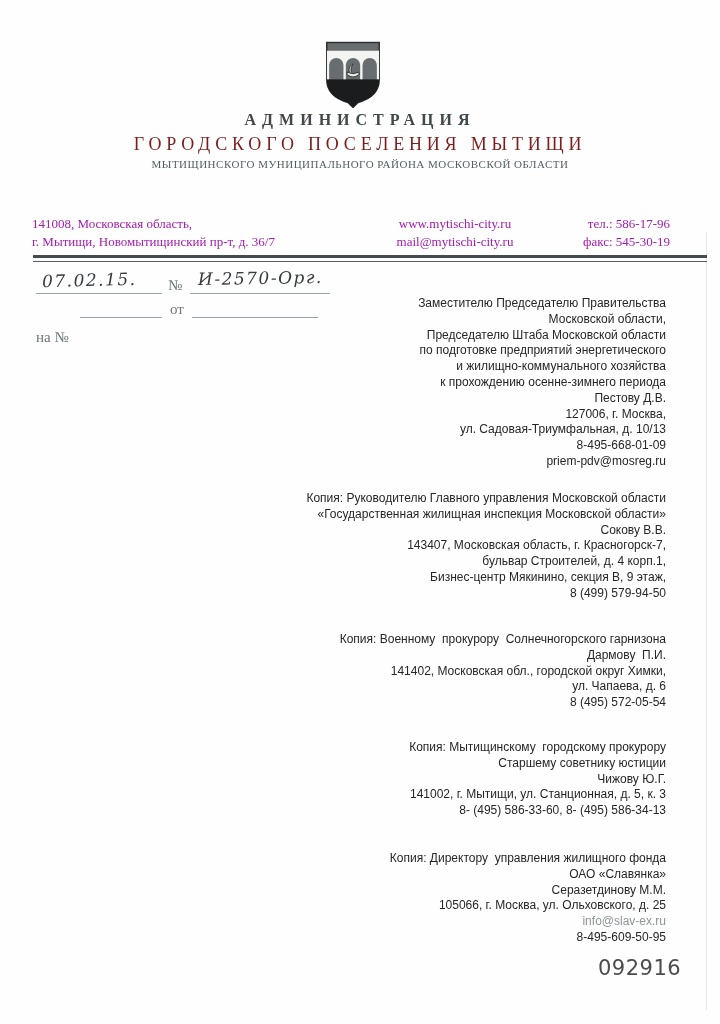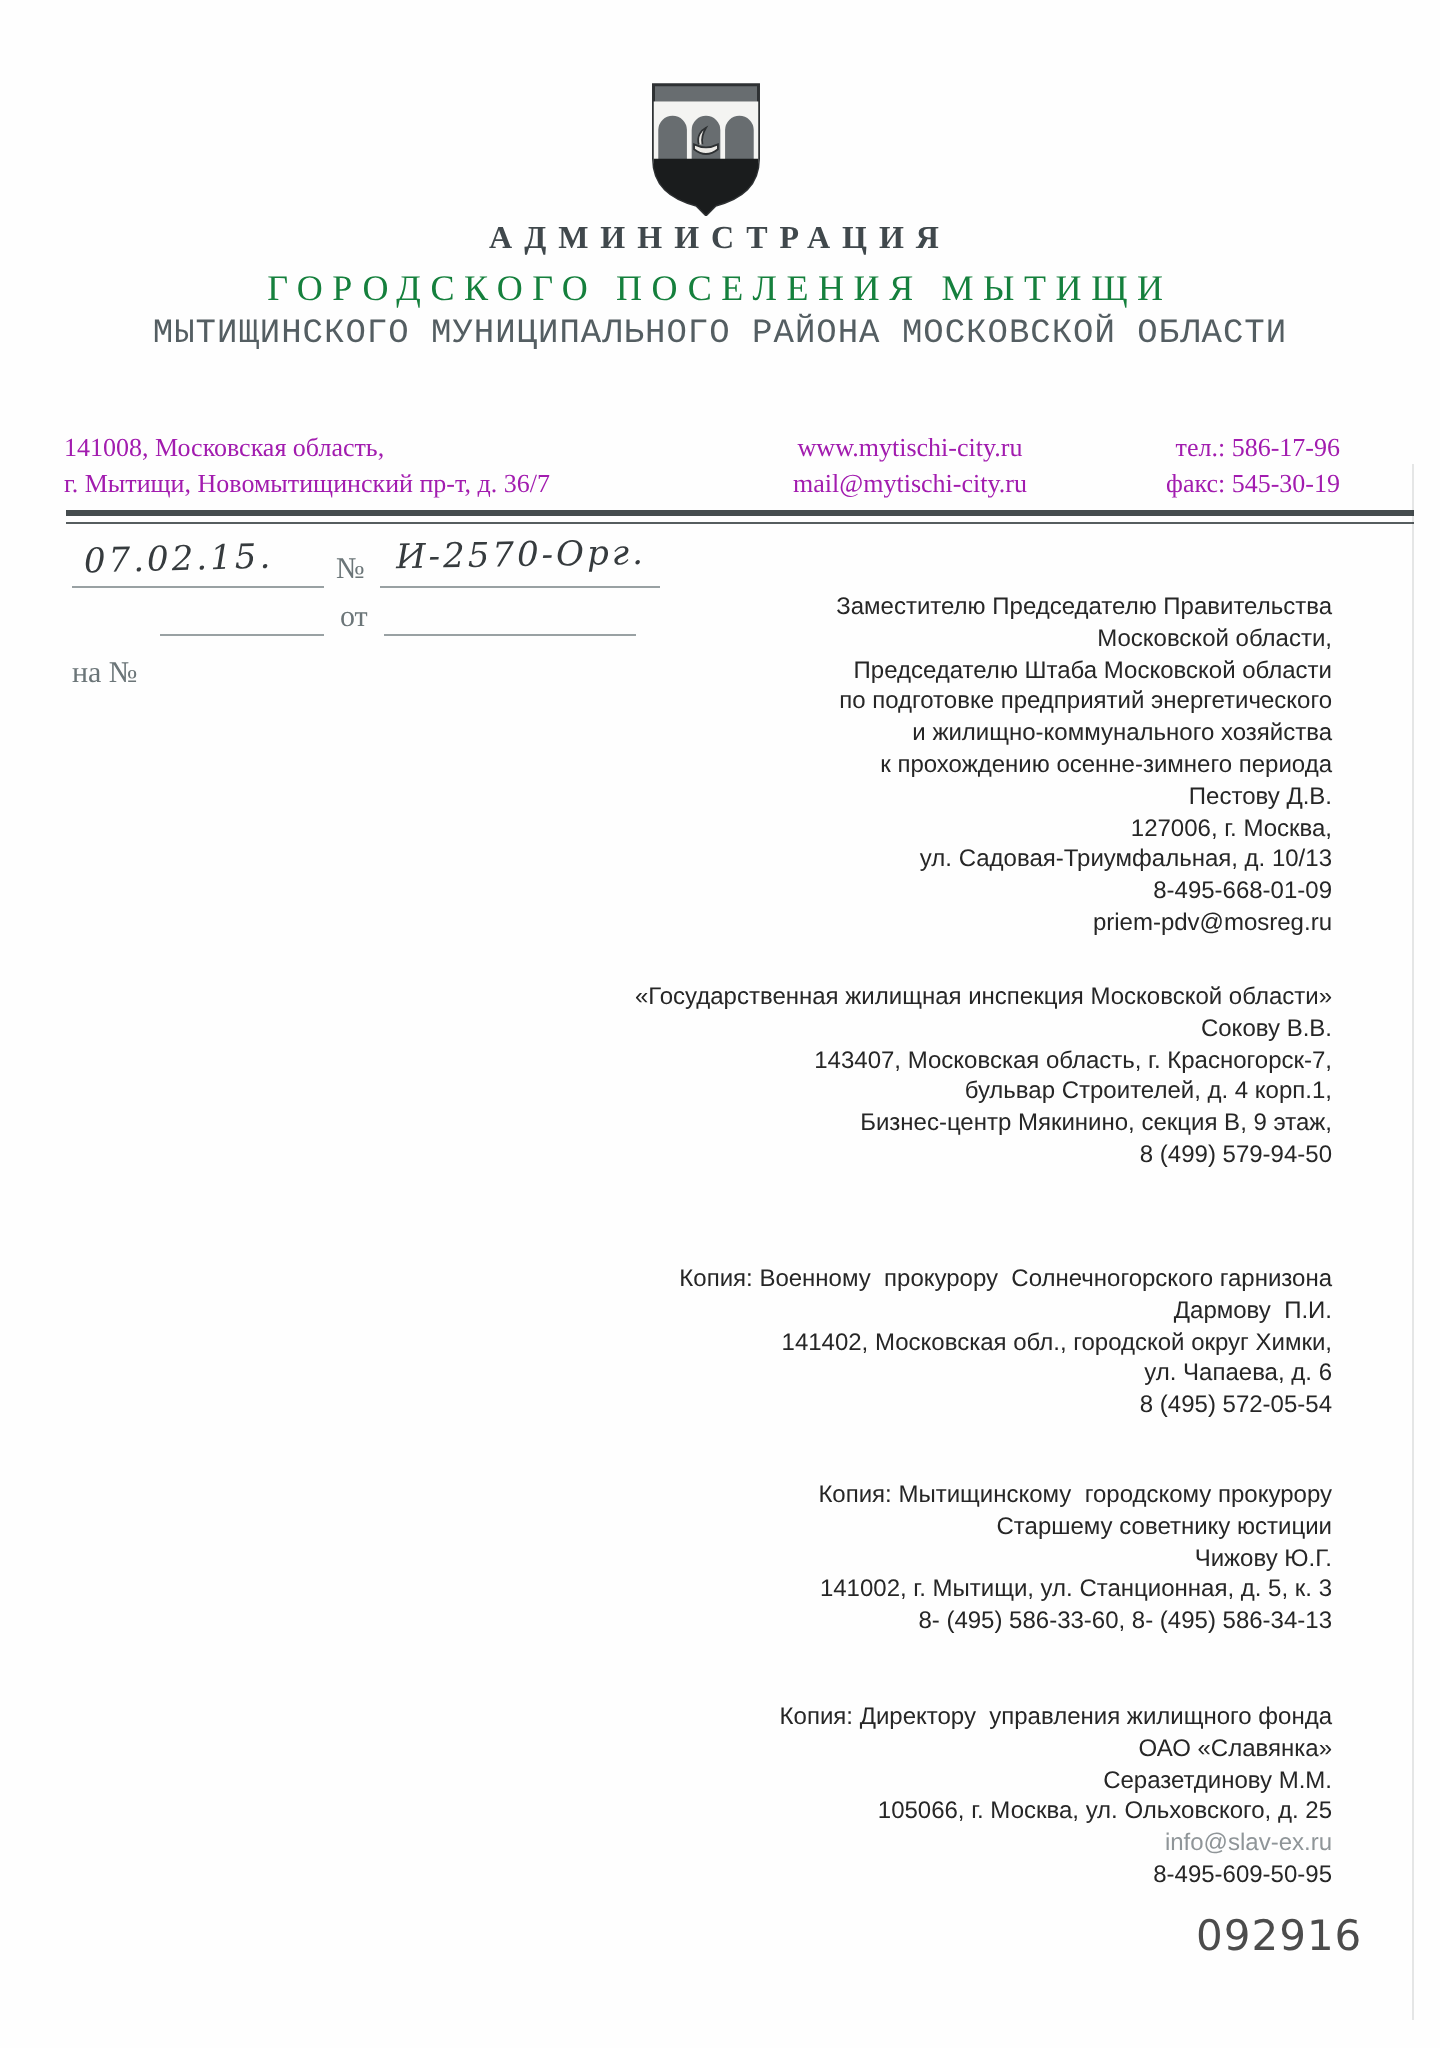--- a/index.html
+++ b/index.html
@@ -6,22 +6,22 @@
   .page{
     position:relative;width:720px;height:1024px;margin:0 auto;
     background:#fefefe;overflow:hidden;
     font-family:"Liberation Sans",sans-serif;color:#262626;
   }
   
   .logo{position:absolute;left:322px;top:40px;width:62px;height:68px;}
   .org-line{position:absolute;left:0;width:720px;text-align:center;
     font-family:"Liberation Serif",serif;white-space:nowrap;}
   .org1{top:111px;font-size:16px;font-weight:bold;letter-spacing:6px;color:#40484c;}
-  .org2{top:134px;font-size:18px;letter-spacing:4.8px;color:#15803d;}
-  .org3{top:158px;font-size:17px;letter-spacing:0.5px;color:#545e62;font-family:Liberation Mono, monospace;}
+  .org2{top:134px;font-size:18px;letter-spacing:4.8px;color:#7f1d1d;}
+  .org3{top:158px;font-size:11px;letter-spacing:0.5px;color:#545e62;}
   
   .contact{position:absolute;top:215px;font-family:"Liberation Serif",serif;
     font-size:13px;line-height:18px;color:#a21caf;}
   .contact-left{left:32px;text-align:left;}
   .contact-center{left:340px;width:230px;text-align:center;}
   .contact-right{right:50px;text-align:right;}
   .rule{position:absolute;left:33px;right:13px;top:255px;height:3px;
     border-top:3px solid #454c4e;border-bottom:1px solid #565d5f;}
   
   .req-label{position:absolute;font-family:"Liberation Serif",serif;
@@ -109,20 +109,21 @@
     <div class="line">и жилищно-коммунального хозяйства</div>
     <div class="line">к прохождению осенне-зимнего периода</div>
     <div class="line">Пестову Д.В.</div>
     <div class="line">127006, г. Москва,</div>
     <div class="line">ул. Садовая-Триумфальная, д. 10/13</div>
     <div class="line">8-495-668-01-09</div>
     <div class="line">priem-pdv@mosreg.ru</div>
   </div>
 
   <div class="addr-block" style="top:491px;">
+    <div class="line">Копия: Руководителю Главного управления Московской области</div>
     <div class="line">«Государственная жилищная инспекция Московской области»</div>
     <div class="line">Сокову В.В.</div>
     <div class="line">143407, Московская область, г. Красногорск-7,</div>
     <div class="line">бульвар Строителей, д. 4 корп.1,</div>
     <div class="line">Бизнес-центр Мякинино, секция В, 9 этаж,</div>
     <div class="line">8 (499) 579-94-50</div>
   </div>
 
   <div class="addr-block" style="top:632px;">
     <div class="line">Копия: Военному  прокурору  Солнечногорского гарнизона</div>

